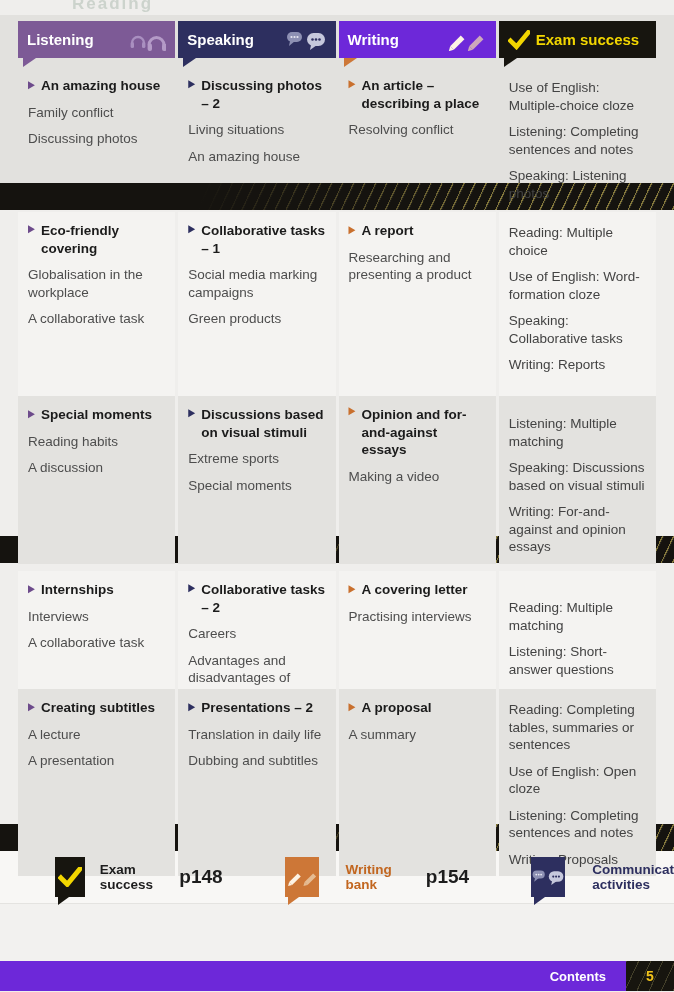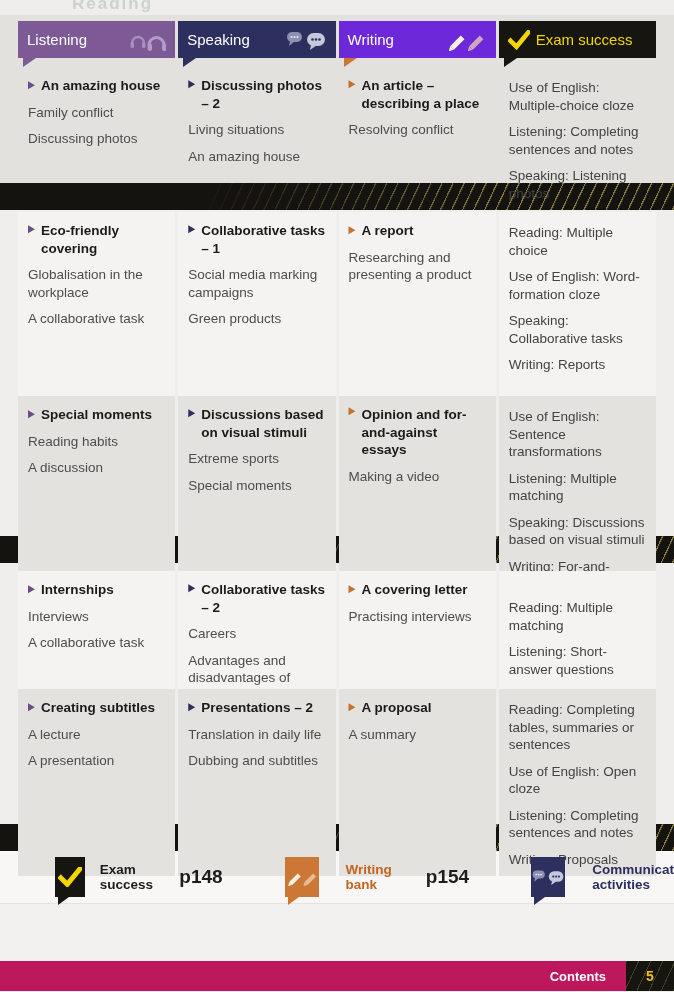--- a/index.html
+++ b/index.html
@@ -19,21 +19,21 @@
   .inner { margin:0 18px; width:638px; }
   .grid4 { display:grid; grid-template-columns:repeat(4,1fr); gap:3px; }
 
   
   .unit1 { margin-top:15px; background:#e2e1de; padding-top:6px; height:168px; }
 
   
   .tabs-row { margin-bottom:9px; }
   .tab {
     position:relative; height:37px; display:flex; align-items:center;
-    padding:0 9px; color:#fff; font-weight:normal; font-size:15px;
+    padding:0 9px; color:#fff; font-weight:bold; font-size:15px;
   }
   .tab::after {
     content:""; position:absolute; top:100%; left:5px; width:0; height:0;
     border-top:9px solid transparent; border-right:13px solid transparent;
   }
   .tab.c-listening { background:#7d5a96; } .tab.c-listening::after { border-top-color:#7d5a96; }
   .tab.c-speaking  { background:#2d2f5f; } .tab.c-speaking::after  { border-top-color:#2d2f5f; }
   .tab.c-writing   { background:#6d28d9; } .tab.c-writing::after   { border-top-color:#cd7737; }
   .tab.c-exam      { background:#17150f; color:#f2d600; } .tab.c-exam::after { border-top-color:#17150f; }
   .tab .hicons { margin-left:auto; display:flex; align-items:flex-end; }
@@ -92,21 +92,21 @@
   .lg-label { font-size:13.5px; font-weight:bold; }
   .lg-label.t-dark   { color:#1d1d1d; }
   .lg-label.t-orange { color:#c2661f; }
   .lg-label.t-navy   { color:#2d2f5f; }
   .lg-page { font-size:19px; font-weight:bold; color:#1d1d1d; margin-left:14px; }
 
   .whitespace { height:57px; background:#f2f1ef; }
 
   
   .footer {
-    height:30px; background:#be185d; display:flex; align-items:center;
+    height:30px; background:#6d28d9; display:flex; align-items:center;
   }
   .footer-label { margin-left:auto; color:#fff; font-weight:bold; font-size:13px; padding-right:20px; }
   .page-num {
     width:48px; height:30px; background:#17150f; color:#f0c21a; font-weight:bold; font-size:14px;
     display:flex; align-items:center; justify-content:center;
     background-image:repeating-linear-gradient(115deg, rgba(200,190,120,.25) 0 1px, transparent 1px 11px);
   }
 
   svg { display:block; }
 </style>
@@ -263,21 +263,20 @@
       <p class="it">Special moments</p>
     </div>
     <div class="cell">
       <div class="cell-title">
           <span class="arr a-writing">▶</span>
           <b>Opinion and for-and-against essays</b>
         </div>
       <p class="it">Making a video</p>
     </div>
     <div class="cell">
-      <p class="it exam-it" style="margin-top:2px">Use of English: Sentence transformations</p>
       <p class="it exam-it">Listening: Multiple matching</p>
       <p class="it exam-it">Speaking: Discussions based on visual stimuli</p>
       <p class="it exam-it">Writing: For-and-against and opinion essays</p>
     </div>
   </div>
 
   <div class="band b2"></div>
 
   <div class="inner grid4 row r4 shade-white">
     <div class="cell">

